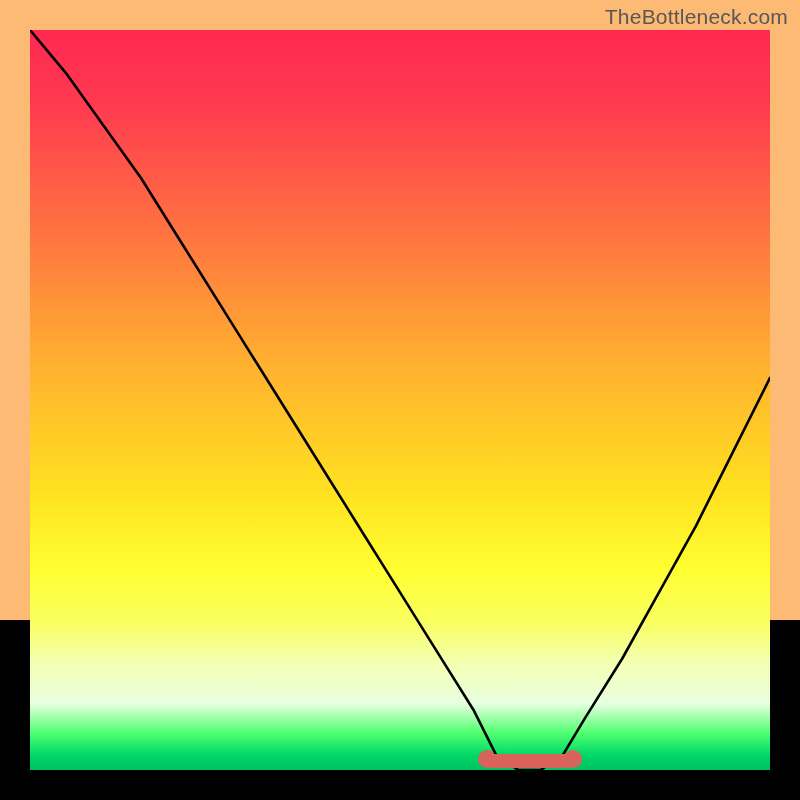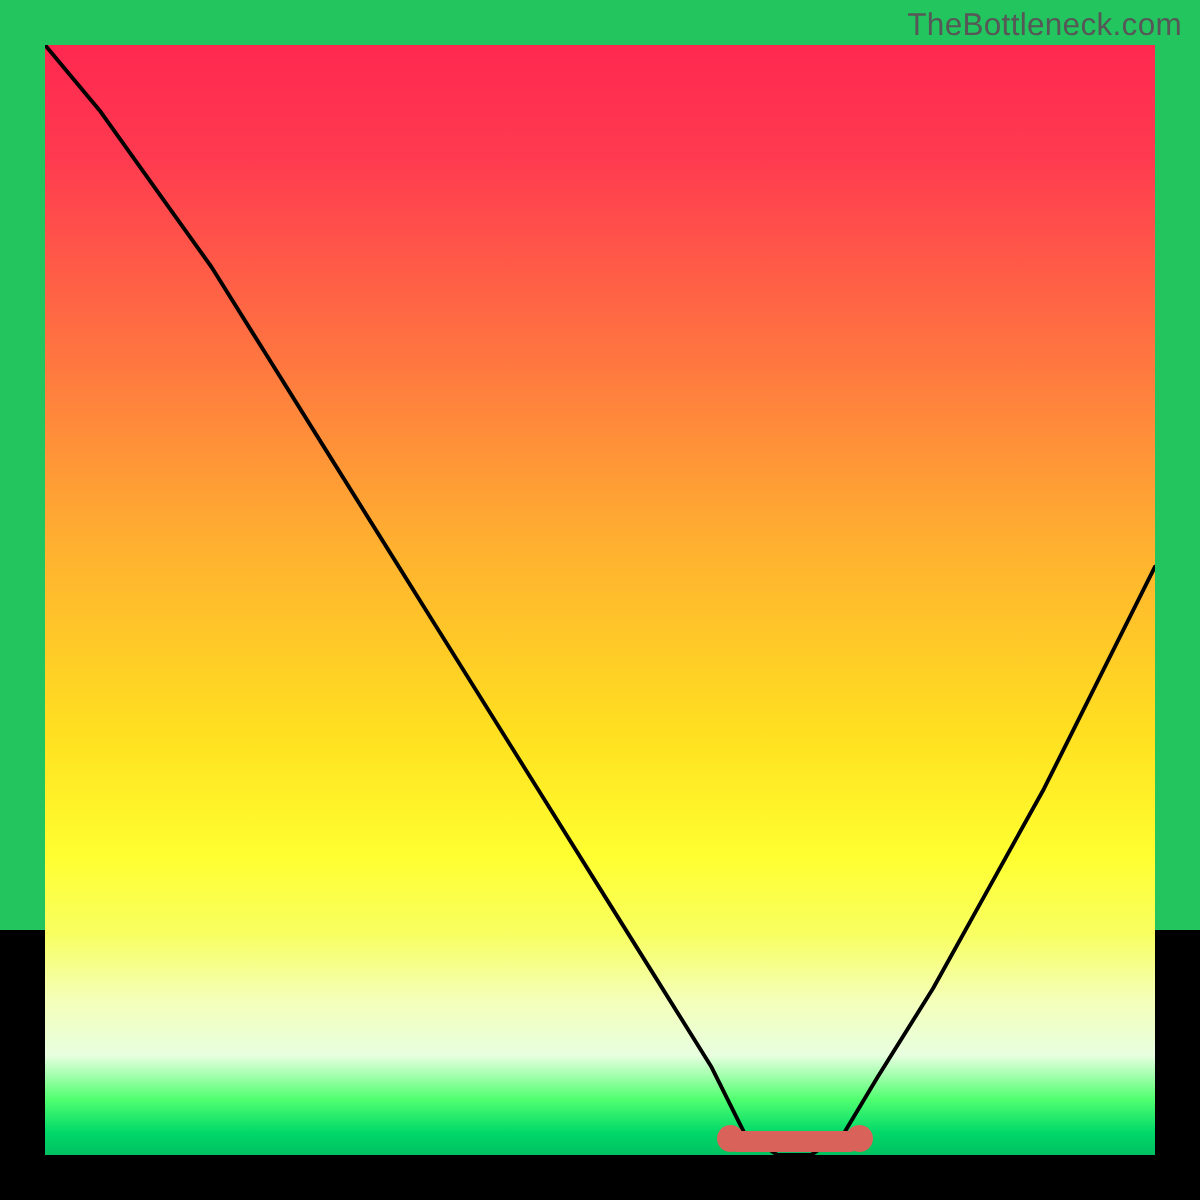--- a/index.html
+++ b/index.html
@@ -9,21 +9,21 @@
     height: 800px;
     background: #000;
     overflow: hidden;
   }
   .frame {
     position: absolute;
     left: 0;
     top: 0;
     width: 800px;
     height: 620px;
-    background: #22c55e;
+    background: #fdba74;
     text-align: center;
   }
   .plot {
     position: absolute;
     left: 30px;
     top: 30px;
     width: 740px;
     height: 740px;
     background: linear-gradient(to bottom,
       #ff2850 0%,

